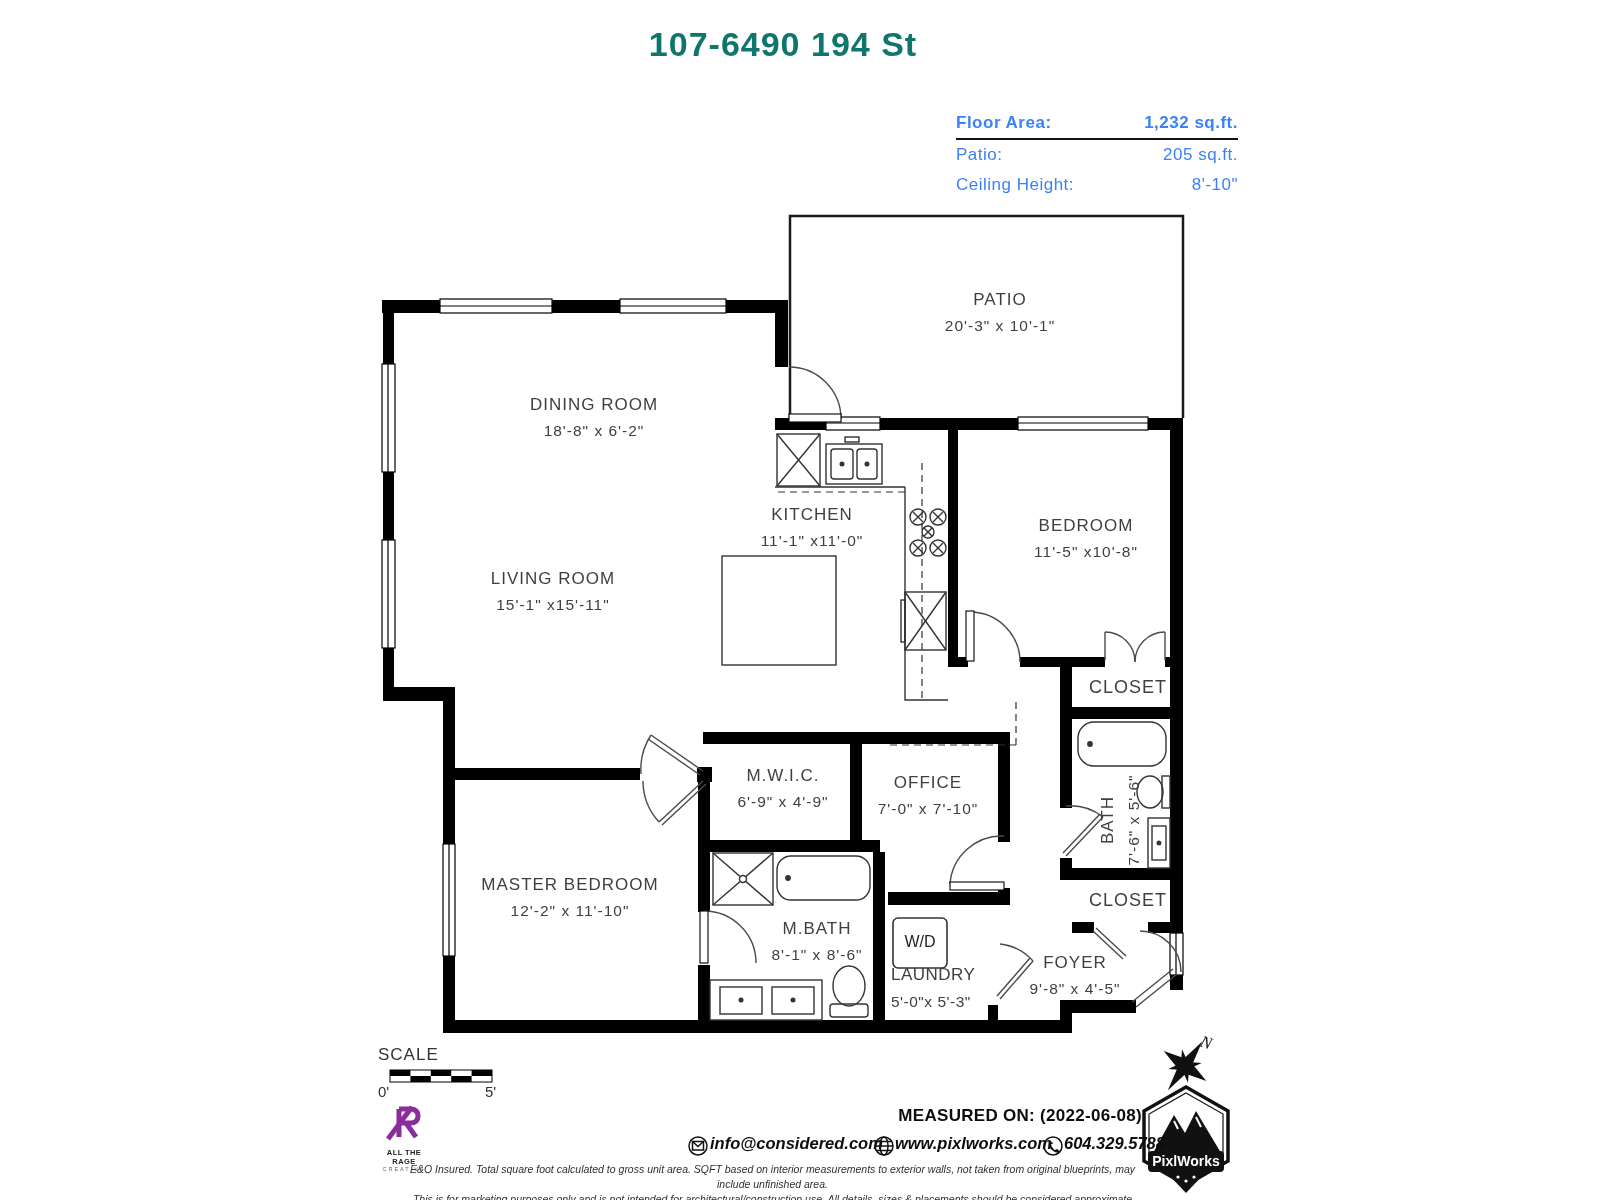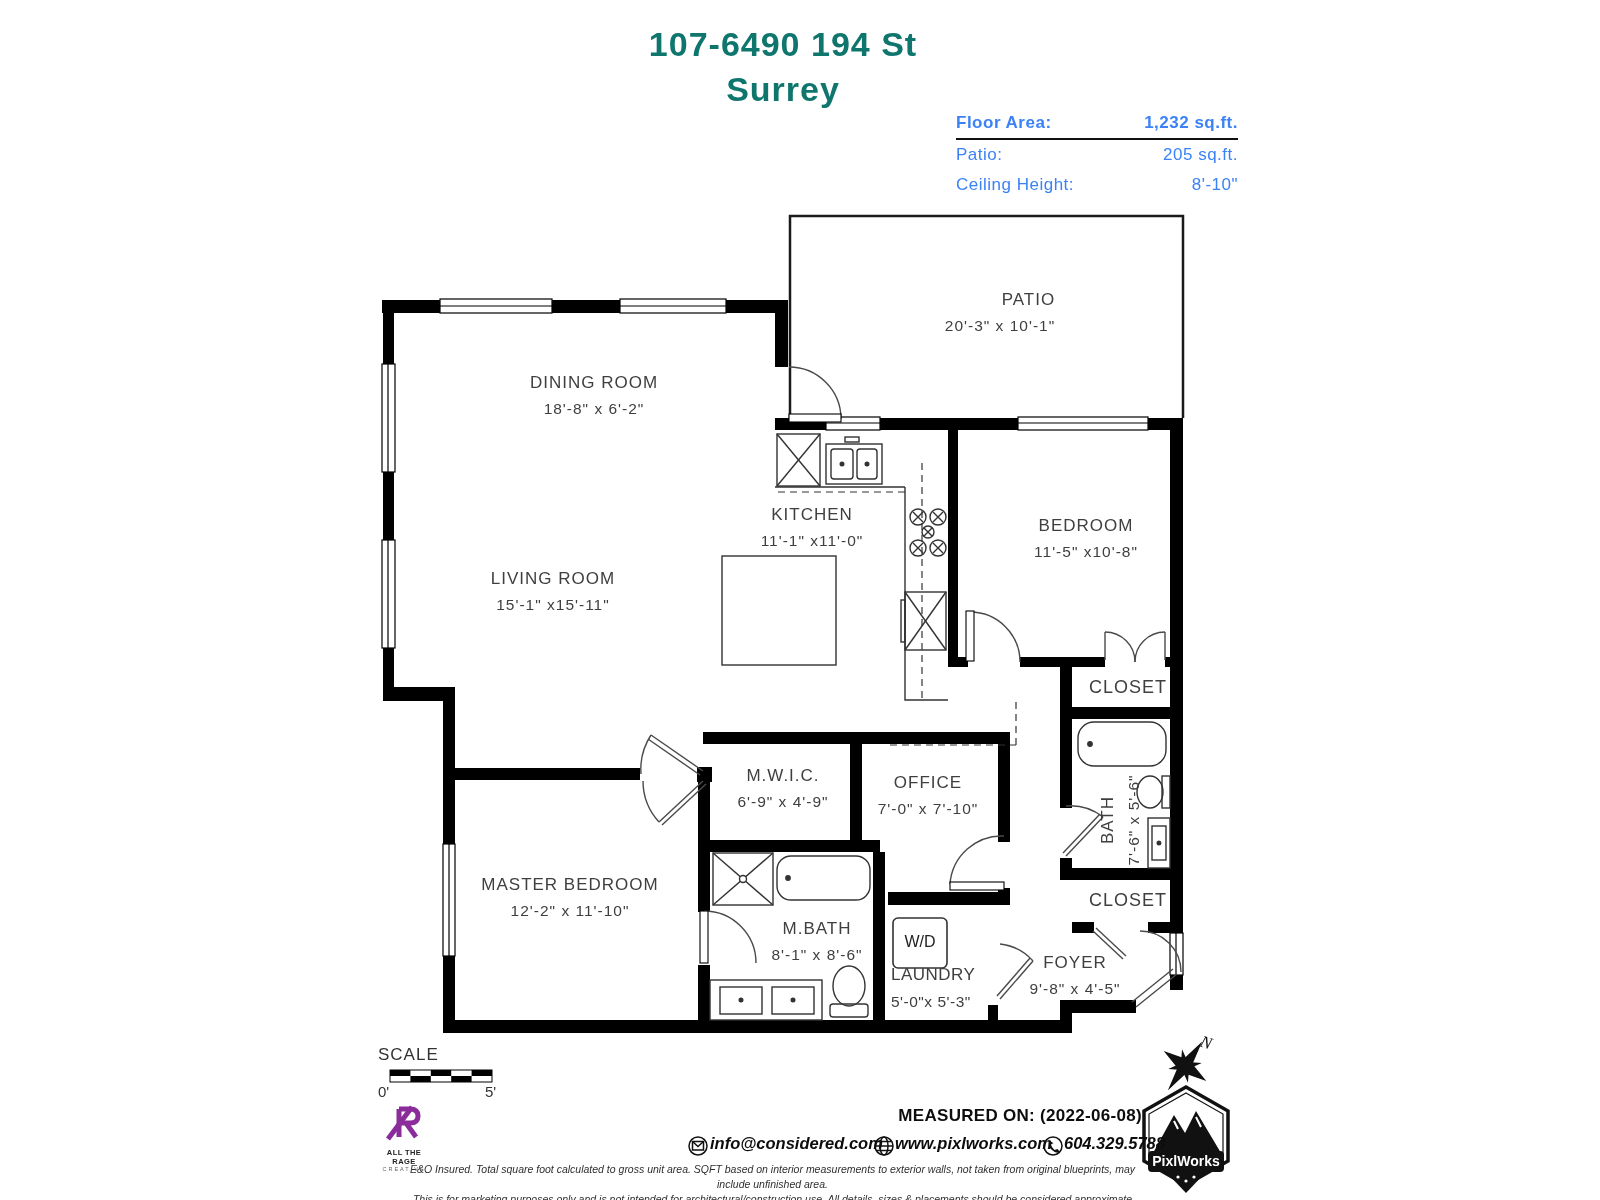--- a/index.html
+++ b/index.html
@@ -305,43 +305,42 @@
       <line x1="876.5" y1="1150.5" x2="891.5" y2="1150.5"></line>
     </g>
     <g>
       <circle cx="1053" cy="1146" r="9" stroke="#111" fill="none" stroke-width="1.5"></circle>
       <path d="M1049,1141 q-2,5 3,9 q4,4 8,2 l-2.5,-3 l-3,1 q-3,-2.5 -3.5,-5.5 l2.5,-1.5 Z" fill="#111"></path>
     </g>
   </svg>
 
   <div class="abs title-block">
     <div class="title-line">107-6490 194 St</div>
-    <div class="title-line">Surrey</div>
   </div>
 
   <div class="abs info-table">
     <div class="info-row first">
       <span>Floor Area:</span>
       <span>1,232 sq.ft.</span>
     </div>
     <div class="info-row">
       <span>Patio:</span>
       <span>205 sq.ft.</span>
     </div>
     <div class="info-row">
       <span>Ceiling Height:</span>
       <span>8'-10"</span>
     </div>
   </div>
 
-  <div class="abs rlabel" style="left:1000px;top:312px;text-align:right;">
+  <div class="abs rlabel" style="left:1000px;top:312px;">
     <div class="rname">PATIO</div>
     <div class="rdims">20'-3" x 10'-1"</div>
   </div>
-  <div class="abs rlabel" style="left:594px;top:395px;">
+  <div class="abs rlabel" style="left:594px;top:417px;">
     <div class="rname">DINING ROOM</div>
     <div class="rdims">18'-8" x 6'-2"</div>
   </div>
   <div class="abs rlabel" style="left:553px;top:591px;">
     <div class="rname">LIVING ROOM</div>
     <div class="rdims">15'-1" x15'-11"</div>
   </div>
   <div class="abs rlabel" style="left:812px;top:527px;">
     <div class="rname">KITCHEN</div>
     <div class="rdims">11'-1" x11'-0"</div>

